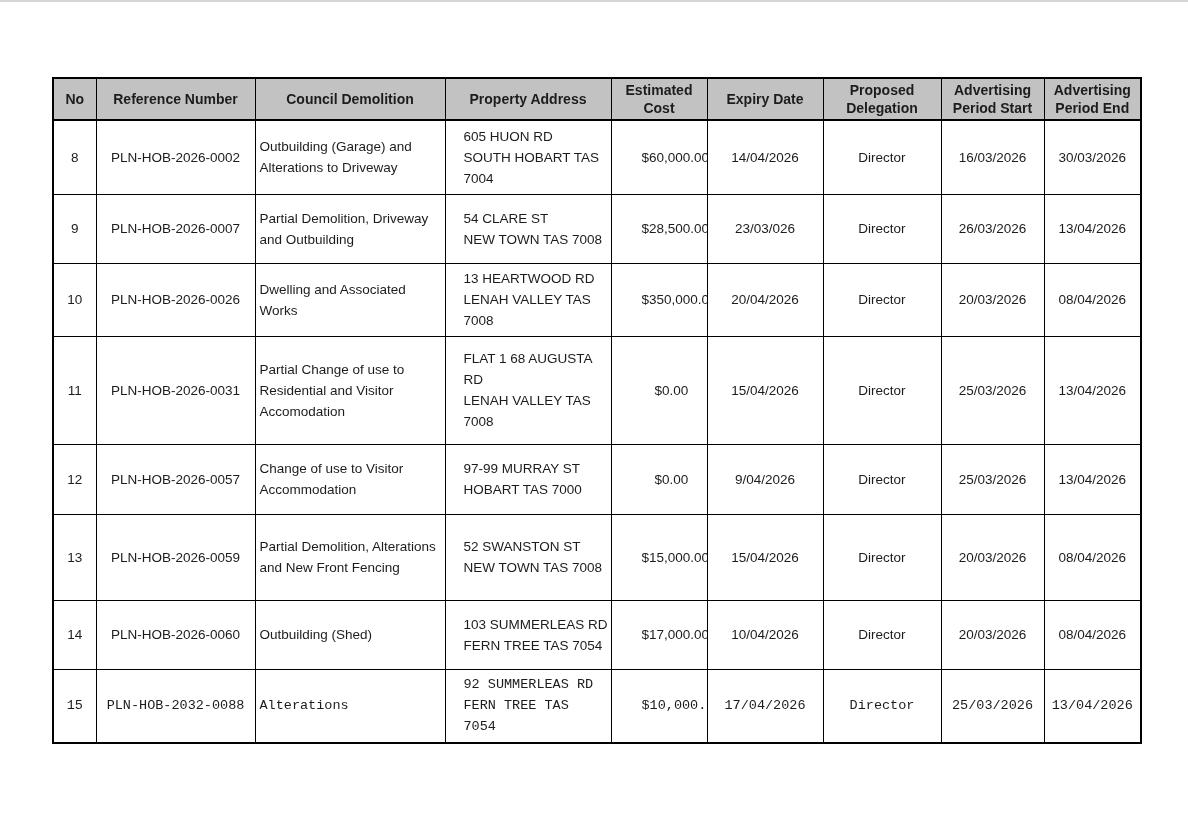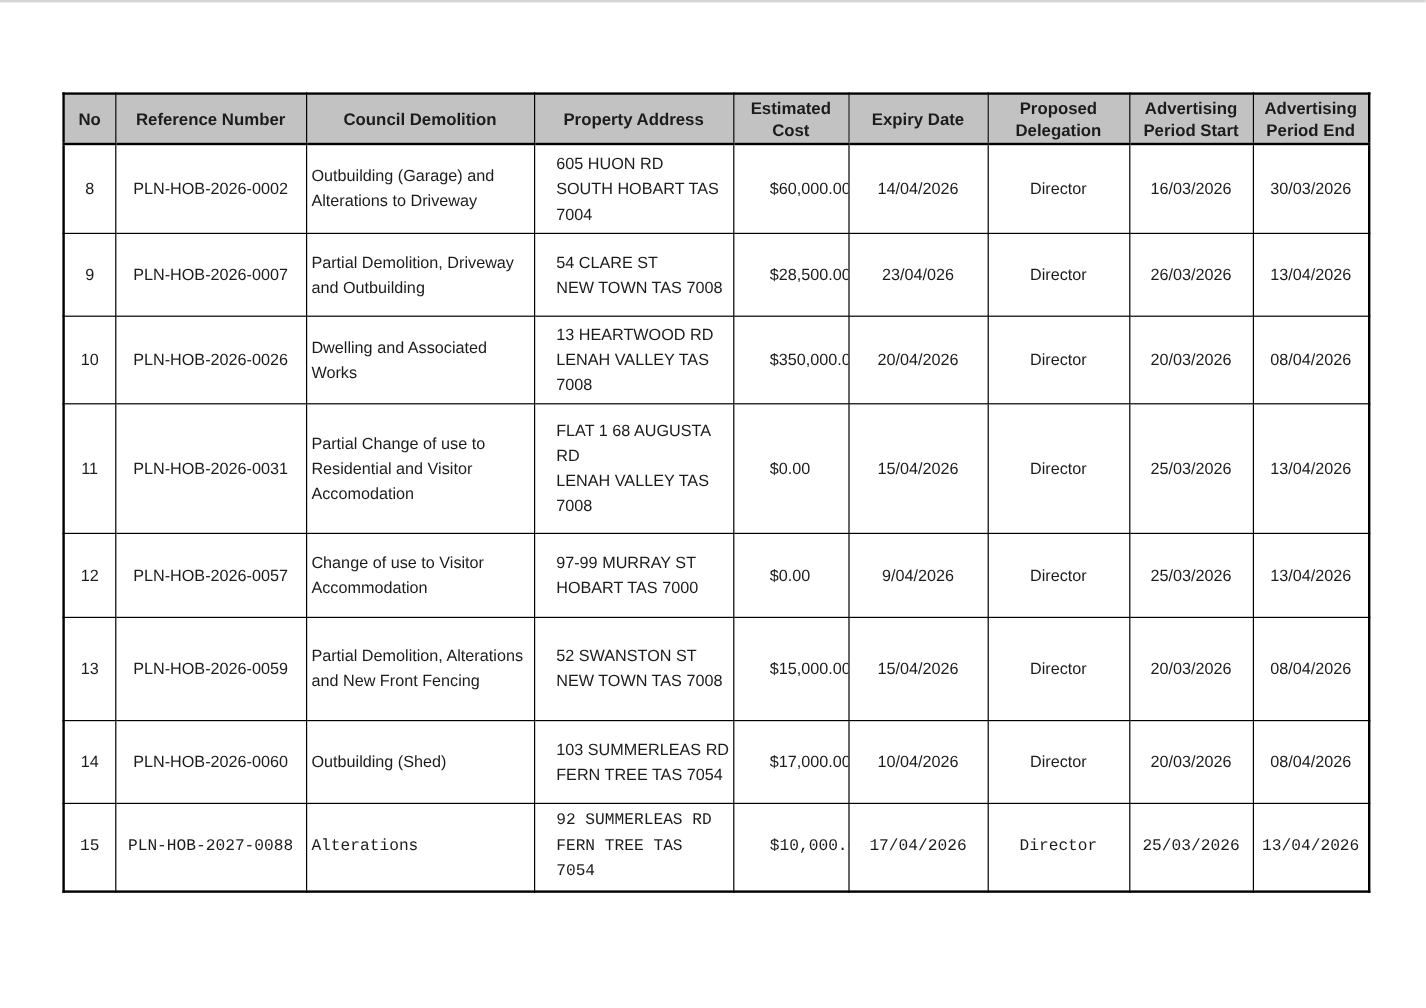--- a/index.html
+++ b/index.html
@@ -43,21 +43,21 @@
     padding: 2px 3px;
   }
   .doc-table td {
     font-size: 13.5px;
     line-height: 21px;
     padding: 2px 4px;
     background: #ffffff;
   }
   td.align-center { text-align: center; }
   td.align-left   { text-align: left; }
-  td.align-right  { text-align: left; padding-right: 5px; padding-left: 30px; }
+  td.align-right  { text-align: center; padding-right: 5px; padding-left: 30px; }
   td.cell-address { white-space: pre-line; font-size: 13.5px; padding-left: 18px; padding-right: 2px; }
   
   col.c-no         { width: 43px; }
   col.c-reference  { width: 159px; }
   col.c-description{ width: 190px; }
   col.c-address    { width: 166px; }
   col.c-cost       { width: 96px; }
   col.c-expiry     { width: 116px; }
   col.c-delegation { width: 118px; }
   col.c-adv_start  { width: 103px; }
@@ -107,21 +107,21 @@
         <td class="align-center cell-adv_start">16/03/2026</td>
         <td class="align-center cell-adv_end">30/03/2026</td>
       </tr>
       <tr style="height: 69px;">
         <td class="align-center cell-no">9</td>
         <td class="align-center cell-reference">PLN-HOB-2026-0007</td>
         <td class="align-left cell-description">Partial Demolition, Driveway and Outbuilding</td>
         <td class="align-left cell-address">54 CLARE ST
 NEW TOWN TAS 7008</td>
         <td class="align-right cell-cost">$28,500.00</td>
-        <td class="align-center cell-expiry">23/04/026</td>
+        <td class="align-center cell-expiry">23/03/026</td>
         <td class="align-center cell-delegation">Director</td>
         <td class="align-center cell-adv_start">26/03/2026</td>
         <td class="align-center cell-adv_end">13/04/2026</td>
       </tr>
       <tr style="height: 73px;">
         <td class="align-center cell-no">10</td>
         <td class="align-center cell-reference">PLN-HOB-2026-0026</td>
         <td class="align-left cell-description">Dwelling and Associated Works</td>
         <td class="align-left cell-address">13 HEARTWOOD RD
 LENAH VALLEY TAS 7008</td>
@@ -174,21 +174,21 @@
         <td class="align-left cell-address">103 SUMMERLEAS RD
 FERN TREE TAS 7054</td>
         <td class="align-right cell-cost">$17,000.00</td>
         <td class="align-center cell-expiry">10/04/2026</td>
         <td class="align-center cell-delegation">Director</td>
         <td class="align-center cell-adv_start">20/03/2026</td>
         <td class="align-center cell-adv_end">08/04/2026</td>
       </tr>
       <tr style="height: 74px; font-family: Liberation Mono, monospace;">
         <td class="align-center cell-no">15</td>
-        <td class="align-center cell-reference">PLN-HOB-2027-0088</td>
+        <td class="align-center cell-reference">PLN-HOB-2032-0088</td>
         <td class="align-left cell-description">Alterations</td>
         <td class="align-left cell-address">92 SUMMERLEAS RD
 FERN TREE TAS 7054</td>
         <td class="align-right cell-cost">$10,000.00</td>
         <td class="align-center cell-expiry">17/04/2026</td>
         <td class="align-center cell-delegation">Director</td>
         <td class="align-center cell-adv_start">25/03/2026</td>
         <td class="align-center cell-adv_end">13/04/2026</td>
       </tr>
     </tbody>

